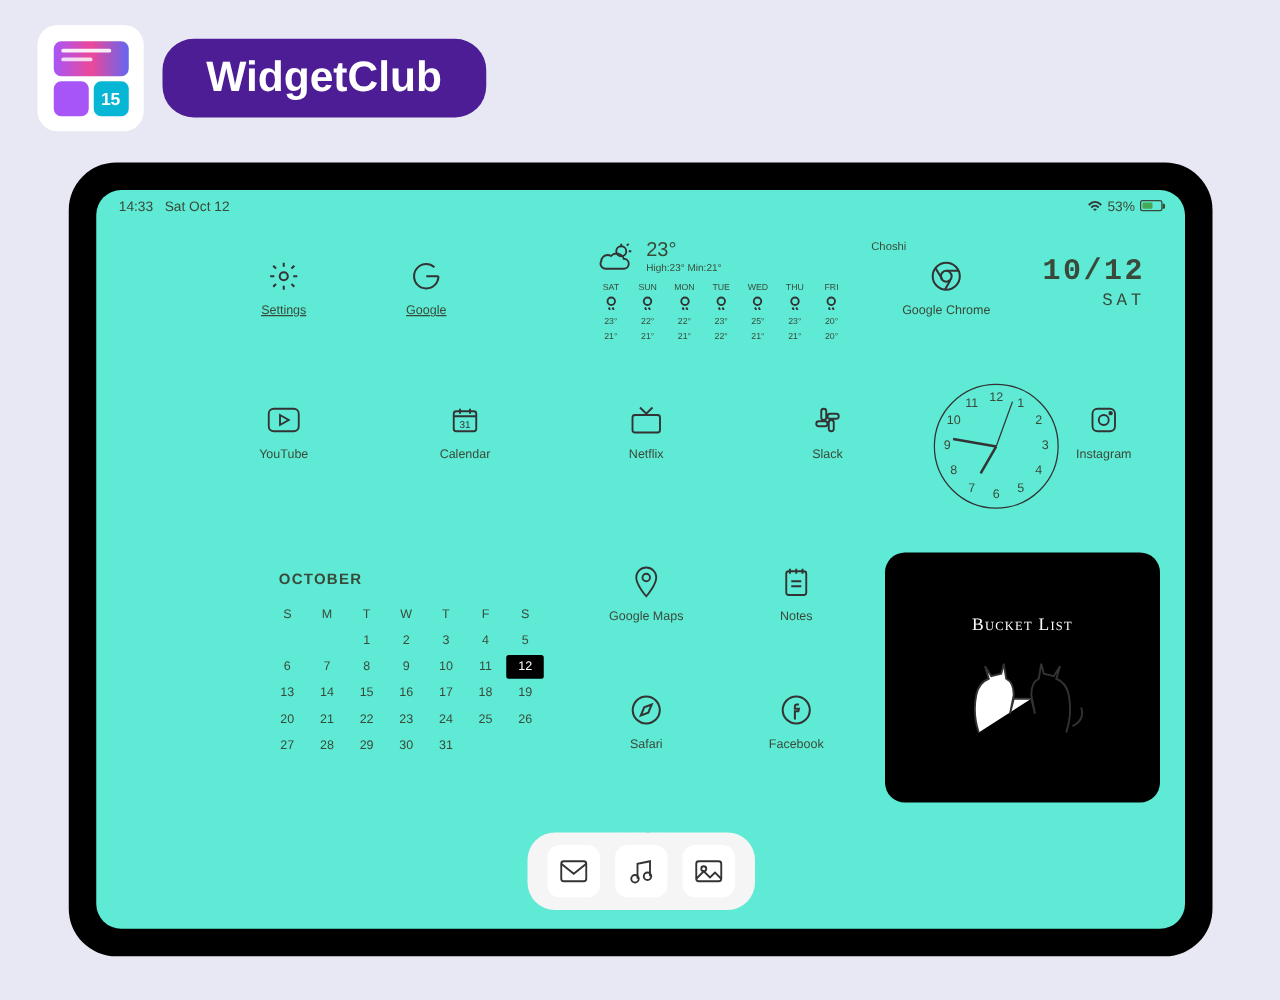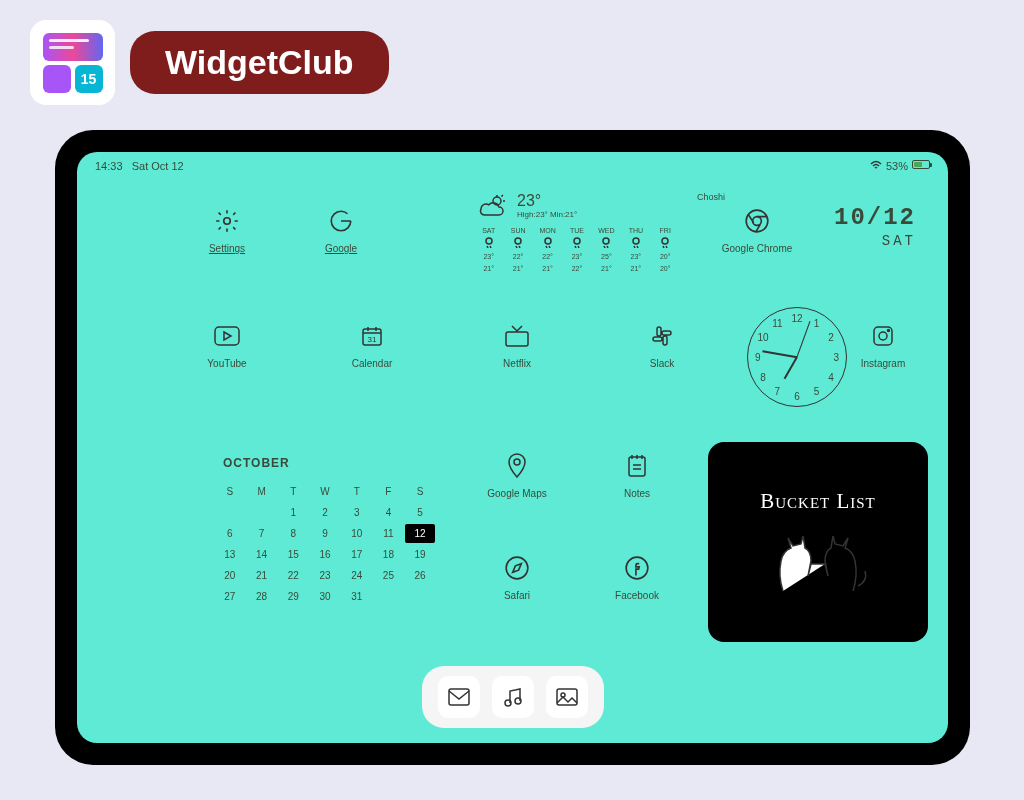--- a/index.html
+++ b/index.html
@@ -80,21 +80,21 @@
 .logo-grid div:nth-child(2) {
   background: #06b6d4;
   display: flex;
   align-items: center;
   justify-content: center;
   color: white;
   font-size: 14px;
   font-weight: bold;
 }
 .brand-pill {
-  background: #7f1d1d;
+  background: #4c1d95;
   color: white;
   font-size: 34px;
   font-weight: 600;
   padding: 12px 35px;
   border-radius: 25px;
 }
 .tablet {
   position: absolute;
   top: 130px;
   left: 55px;
@@ -275,21 +275,21 @@
   border-radius: 16px;
   color: #fff;
   display: flex;
   flex-direction: column;
   align-items: center;
   justify-content: center;
   gap: 12px;
 }
 .bucket-title {
   font-family: Georgia, serif;
-  font-size: 21px;
+  font-size: 14px;
   letter-spacing: 1px;
   font-variant: small-caps;
 }
 .cats { width: 130px; height: 70px; position: relative; }
 .page-dots {
   position: absolute;
   bottom: 72px;
   left: 50%;
   transform: translateX(-50%);
   display: flex;

